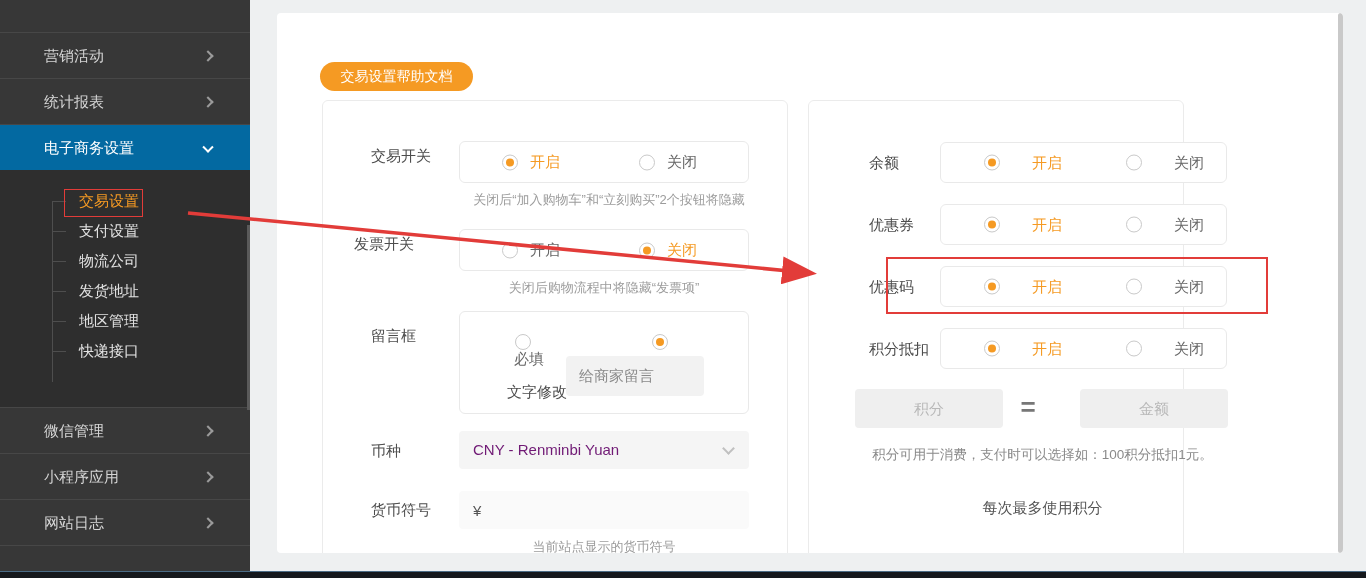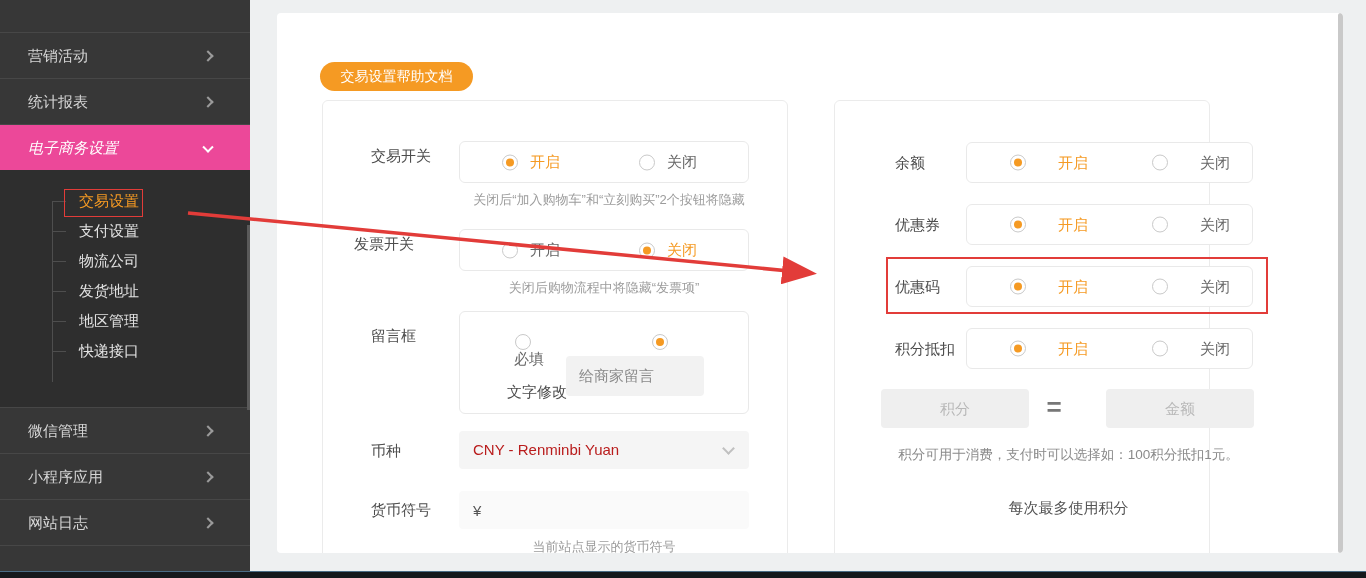--- a/index.html
+++ b/index.html
@@ -11,25 +11,25 @@
   }
 
   
   .sidebar {
     position:absolute; left:0; top:0; width:250px; height:571px;
     background:#373737; color:#d6d6d6; font-size:15px;
   }
   .sb-topgap { height:33px; border-bottom:1px solid #474747; }
   .sb-item {
     position:relative; height:46px; line-height:46px;
-    padding-left:28px; border-bottom:1px solid #474747;
+    padding-left:44px; border-bottom:1px solid #474747;
     cursor:pointer;
   }
   .sb-item.active {
-    background:#ec4899; color:#ffffff; border-bottom:none; height:45px; line-height:45px;font-style:italic;
+    background:#0369a1; color:#ffffff; border-bottom:none; height:45px; line-height:45px;
   }
   .chev {
     position:absolute; right:38px; top:50%;
     width:8px; height:8px;
     border-top:2px solid #9b9b9b; border-right:2px solid #9b9b9b;
   }
   .chev.right { transform:translateY(-50%) rotate(45deg); }
   .chev.down  { transform:translateY(-60%) rotate(135deg); border-color:#ffffff; }
 
   .sb-sub {
@@ -70,21 +70,21 @@
     position:absolute; left:43px; top:49px; width:153px; height:29px;
     background:#f59a23; border:none; border-radius:15px;
     color:#ffffff; font-size:14px; font-family:Liberation Serif, serif; cursor:pointer;
   }
 
   .card {
     position:absolute; top:87px; height:466px;
     background:#fff; border:1px solid #ebebeb; border-radius:6px;
   }
   .card.left  { left:45px;  width:466px; }
-  .card.right { left:557px; width:376px; }
+  .card.right { left:531px; width:376px; }
 
   .flabel { position:absolute; font-size:15px; color:#4d4d4d; white-space:nowrap; }
   .fhelp  { position:absolute; font-size:13px; color:#9c9c9c; text-align:center; white-space:nowrap; }
 
   .tbox {
     position:absolute; background:#fff;
     border:1px solid #e9e9e9; border-radius:6px;
   }
   .opt { position:absolute; top:50%; transform:translateY(-50%); display:flex; align-items:center; cursor:pointer; }
   .radio {
@@ -109,21 +109,21 @@
   .msg-edit-label { position:absolute; left:47px; top:71px; font-size:15px; color:#4d4d4d; }
   .msg-input {
     position:absolute; left:106px; top:44px; width:138px; height:40px;
     background:#f2f2f2; border:none; border-radius:4px;
     padding-left:13px; font-size:15px; color:#8a8a8a; font-family:inherit;
   }
 
   .cur-select {
     position:absolute; left:136px; top:330px; width:290px; height:38px;
     background:#f5f5f5; border-radius:4px; line-height:38px;
-    padding-left:14px; font-size:15px; color:#b91c1c; cursor:pointer;
+    padding-left:14px; font-size:15px; color:#701a75; cursor:pointer;
   }
   .sel-chev {
     position:absolute; right:16px; top:13px; width:9px; height:9px;
     border-right:2px solid #c0c0c0; border-bottom:2px solid #c0c0c0;
     transform:rotate(45deg);
   }
   .sym-input {
     position:absolute; left:136px; top:390px; width:290px; height:38px;
     background:#fafafa; border:none; border-radius:4px;
     padding-left:14px; font-size:15px; color:#555; font-family:inherit;

